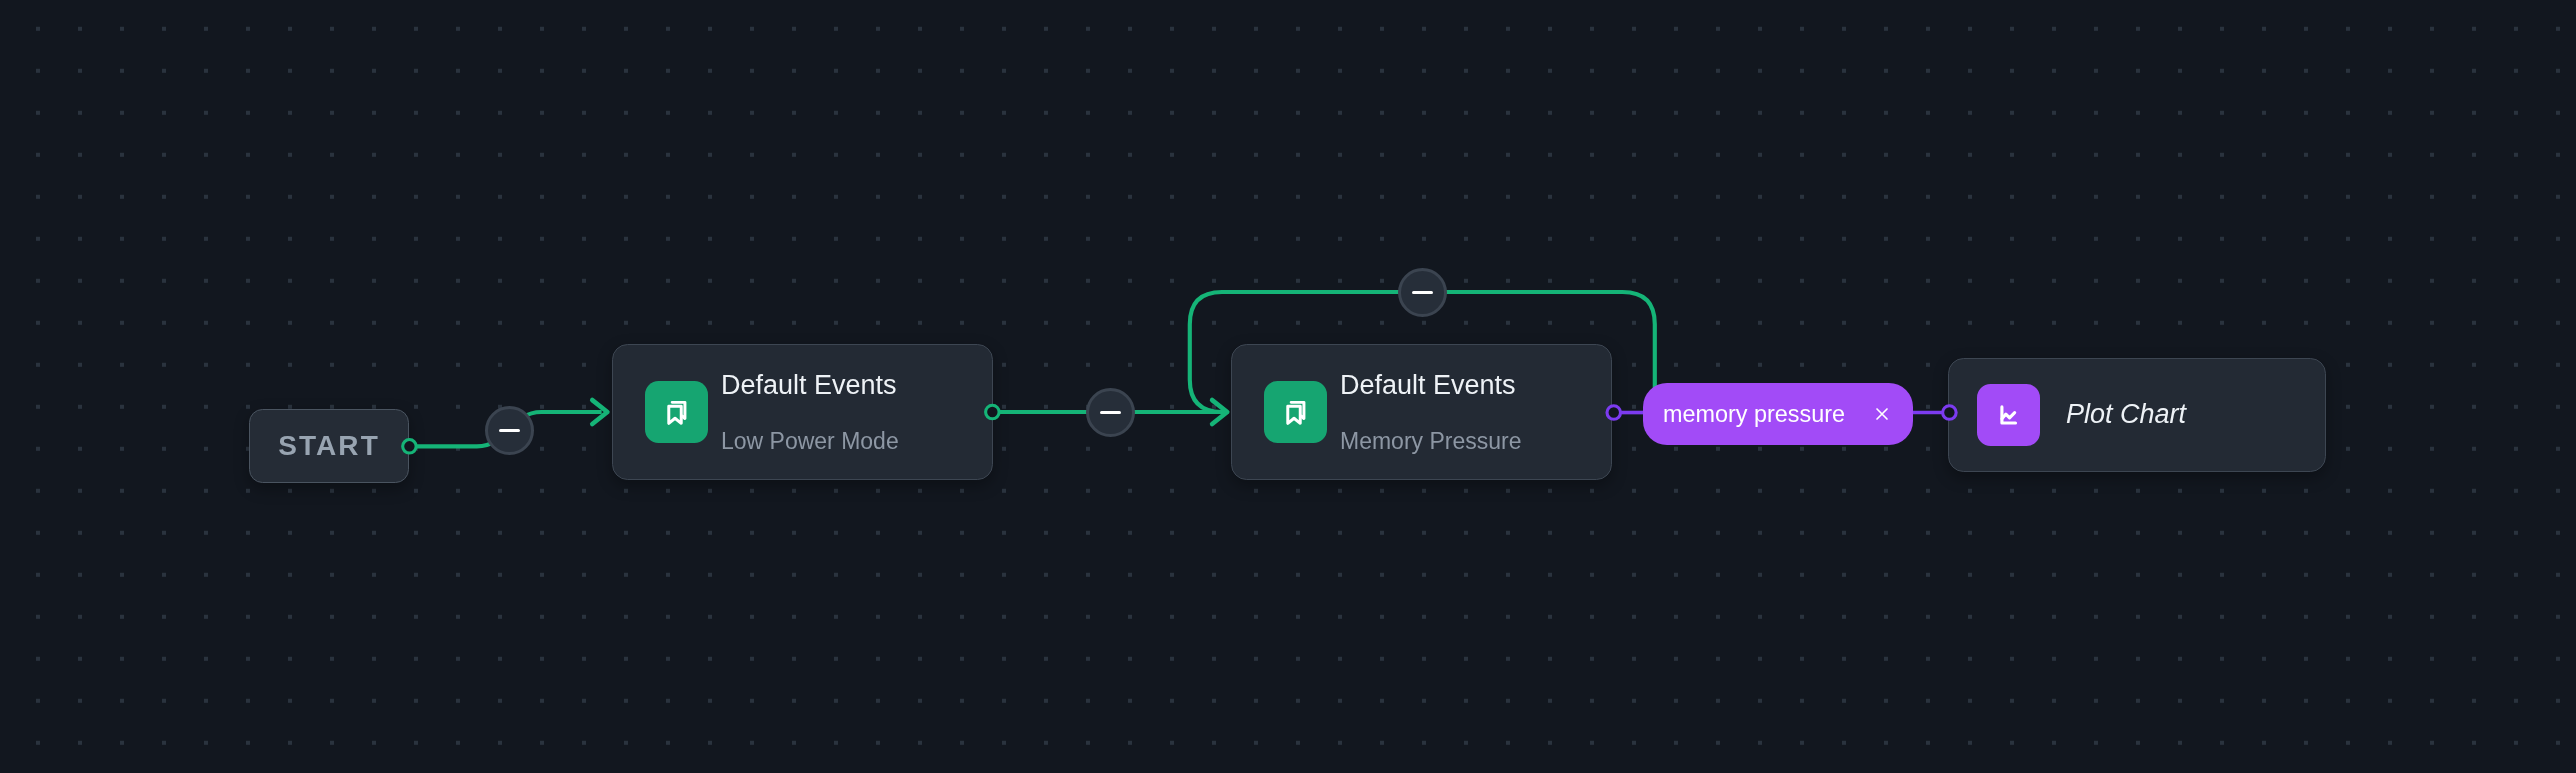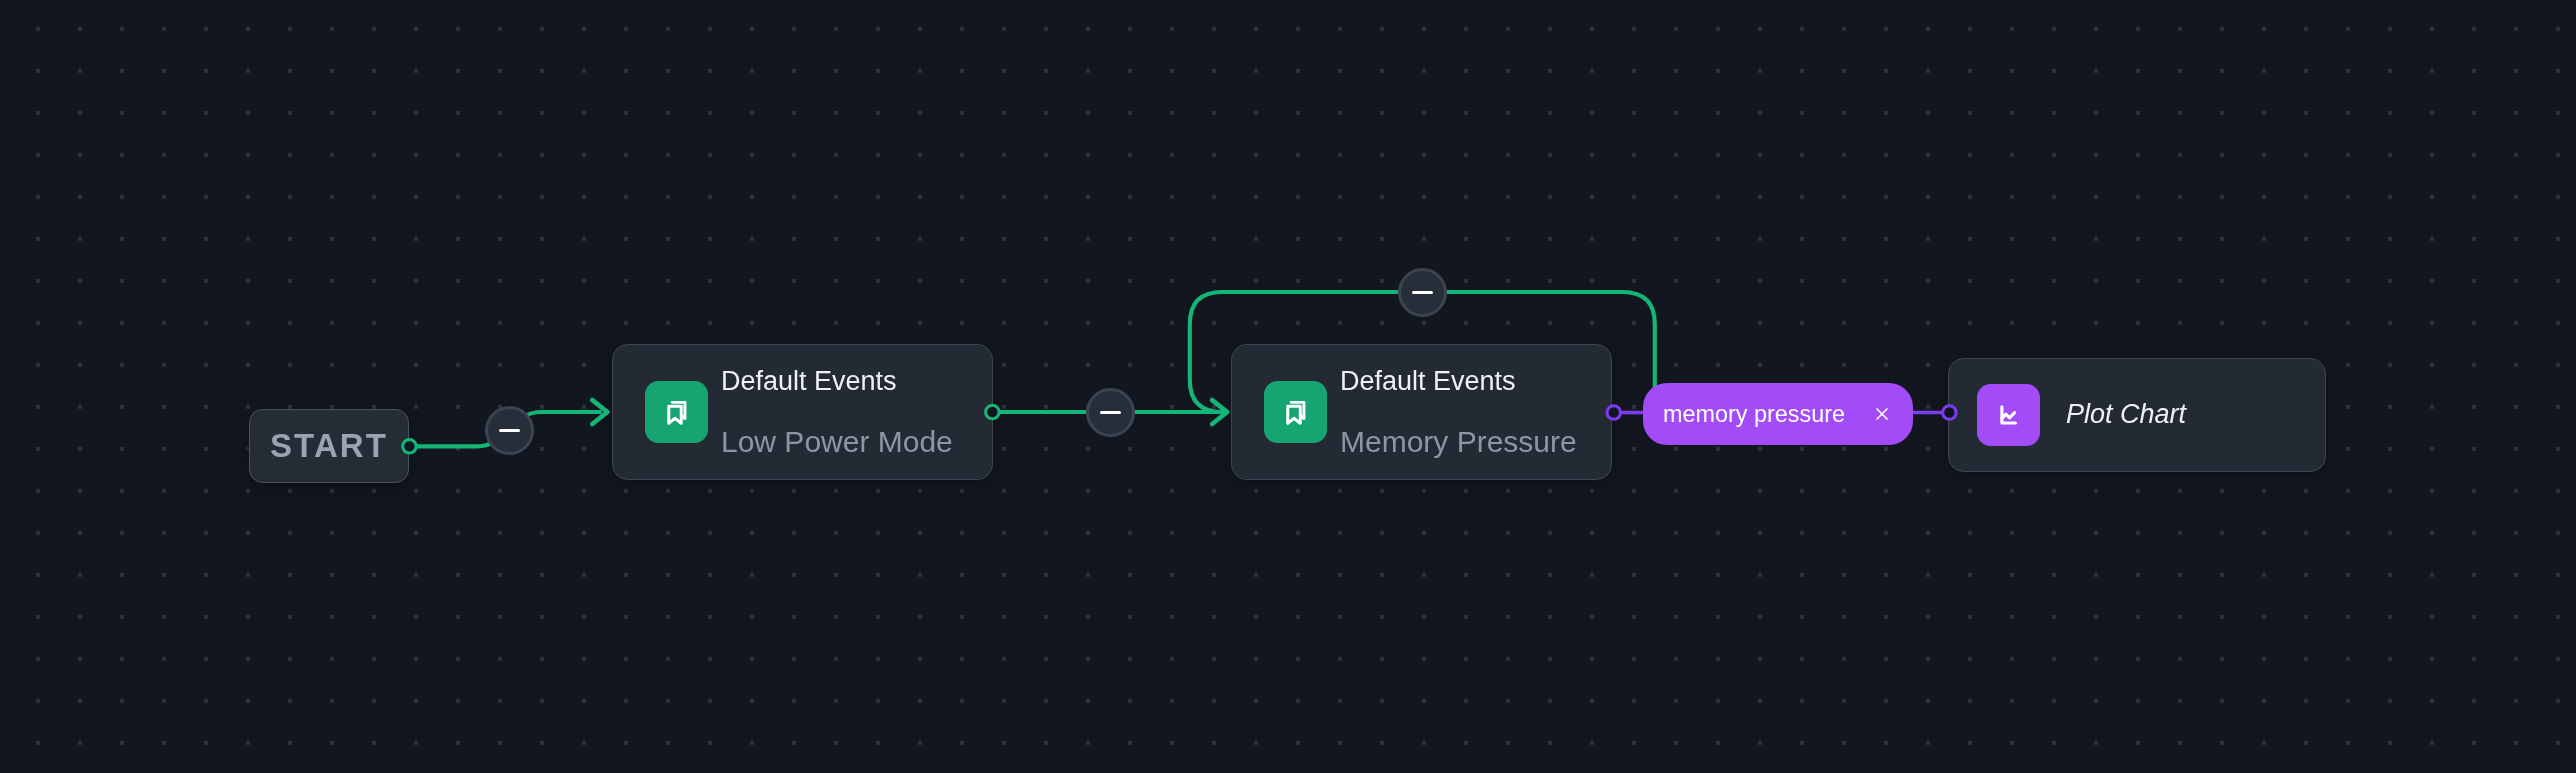--- a/index.html
+++ b/index.html
@@ -31,34 +31,34 @@
     box-shadow:0 5.2px 14.5px rgba(0,0,0,.30);
     display:flex;align-items:center;
     z-index:1;
   }
   .node-start{
     left:249px;top:409px;width:160px;height:74px;
     background:var(--start-bg);border-color:var(--start-border);
     border-radius:13.5px;justify-content:center;
   }
   .start-label{
-    color:var(--start-text);font-size:33px;font-weight:600;letter-spacing:2.1px;
+    color:var(--start-text);font-size:28px;font-weight:600;letter-spacing:2.1px;
   }
   .node-event{left:612px;top:344px;width:381px;height:136px;padding-left:32px;gap:13px;}
   .node-event2{left:1231px;}
   .node-action{left:1948px;top:358px;width:378px;height:114px;padding-left:28px;gap:26px;border-radius:15.6px;font-style:italic;}
   .iconbox{
     width:63px;height:62px;border-radius:13.5px;
     display:flex;align-items:center;justify-content:center;flex:0 0 auto;
   }
   .iconbox.green{background:var(--green-icon);}
   .iconbox.purple{background:var(--purple);}
   .nodetext{display:flex;flex-direction:column;justify-content:center;gap:8.3px;}
   .node-title{color:var(--title);font-size:27px;font-weight:500;line-height:1.15;white-space:nowrap;}
-  .node-subtitle{color:var(--subtitle);font-size:30px;font-weight:400;line-height:1.1;white-space:nowrap;margin-top:20px;}
+  .node-subtitle{color:var(--subtitle);font-size:23px;font-weight:400;line-height:1.1;white-space:nowrap;margin-top:20px;}
   svg.edges{position:absolute;inset:0;z-index:2;pointer-events:none;}
   .edge-green{stroke:var(--green);stroke-width:8;fill:none;}
   .edge-purple{stroke:var(--purple-edge);stroke-width:7;fill:none;}
   .arrowhead{stroke:var(--green);stroke-width:9;fill:none;stroke-linecap:round;stroke-linejoin:round;}
   .port{fill:var(--port-fill);stroke-width:6;}
   .port.green{stroke:var(--green);}
   .port.purple{stroke:var(--purple-edge);}
   .edge-btn{
     position:absolute;width:49px;height:49px;border-radius:50%;
     background:var(--btn-bg);border:3.1px solid var(--btn-border);

